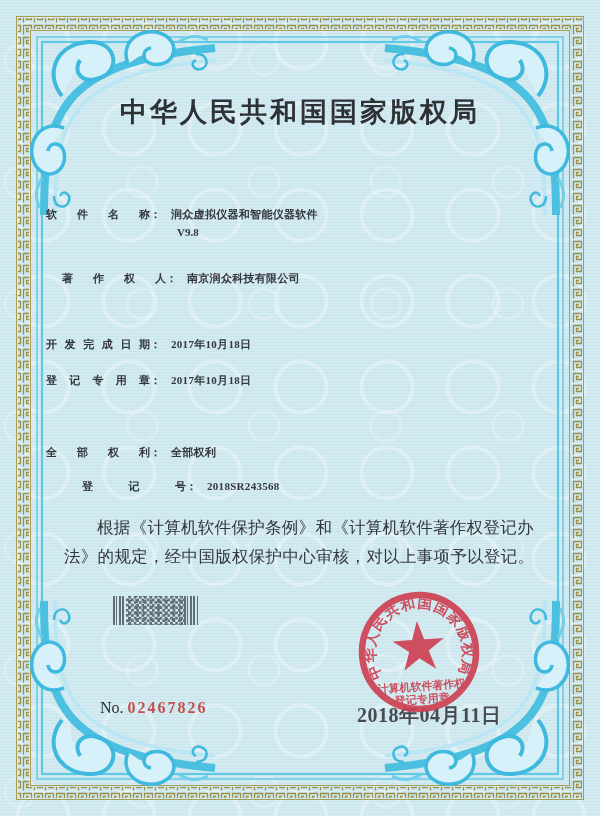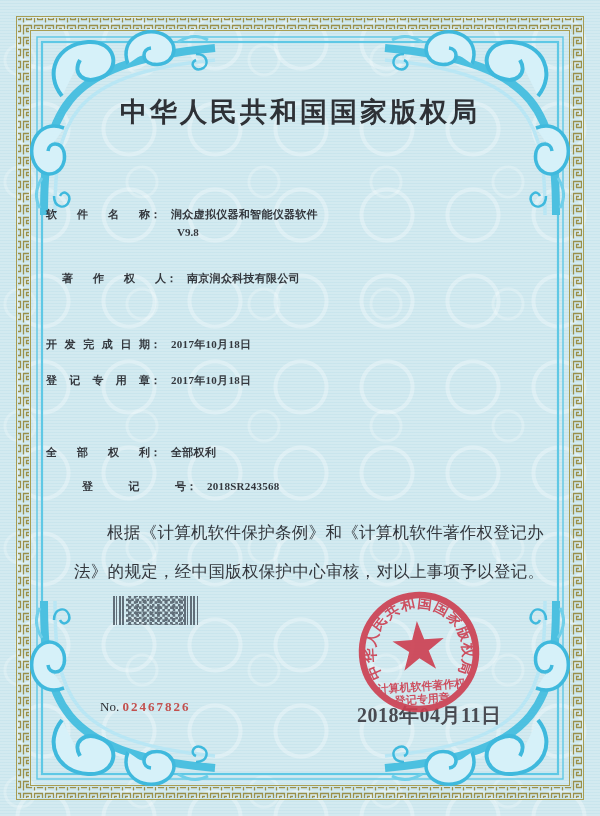--- a/index.html
+++ b/index.html
@@ -24,32 +24,32 @@
   .authority{position:absolute;left:0;top:94px;width:100%;text-align:center;font-size:27px;font-weight:700;letter-spacing:3px;color:#2e3136;}
   .cert-title{position:absolute;left:0;top:130px;width:100%;text-align:center;font-size:33px;font-weight:700;letter-spacing:1.5px;color:#26292e;}
   .certno{position:absolute;right:79px;top:185px;font-size:13.5px;color:#3b4047;letter-spacing:.5px;}
   .certno .lbl{margin-right:14px;}
   .frow{position:absolute;left:46px;width:490px;font-size:11px;color:#33373d;}
   .frow .lab{display:inline-block;width:104px;font-weight:700;text-align:justify;text-align-last:justify;vertical-align:top;}
   .frow .colon{font-weight:700;margin-right:10px;}
   .frow .val{font-weight:600;letter-spacing:.3px;}
   .val2{display:block;margin-left:131px;font-weight:700;margin-top:4px;}
   .f0{top:207px;} .f1{top:271px;margin-left:16px;} .f2{top:337px;} .f3{top:373px;} .f4{top:409px;} .f5{top:445px;} .f6{top:479px;margin-left:36px;}
-  .statement{position:absolute;left:74px;top:513px;width:487px;font-size:16.5px;line-height:39px;letter-spacing:.3px;color:#33373d;text-indent:2em;font-weight:500;}
+  .statement{position:absolute;left:64px;top:513px;width:487px;font-size:16.5px;line-height:29px;letter-spacing:.3px;color:#33373d;text-indent:2em;font-weight:500;}
   
   .barcode{position:absolute;left:113px;top:596px;width:85px;height:29px;display:flex;opacity:.82;}
   .bc-left,.bc-right{width:13px;height:100%;background:repeating-linear-gradient(90deg,#49545f 0 1.8px,rgba(0,0,0,0) 1.8px 3.1px,#49545f 3.1px 4.4px,rgba(0,0,0,0) 4.4px 6.4px);}
   .bc-right{width:14px;}
   .bc-mid{flex:1;height:100%;
     background-image:
       repeating-conic-gradient(from 0deg,#49545f 0% 25%,rgba(0,0,0,0) 25% 50%),
       repeating-conic-gradient(from 90deg,rgba(0,0,0,0) 0% 30%,#49545f 30% 55%,rgba(0,0,0,0) 55% 100%);
     background-size:5.2px 5.2px,7.3px 6.1px;background-position:0 0,2px 1px;}
   
-  .serial{position:absolute;left:100px;top:699px;font-size:13px;color:#2b2e33;}
+  .serial{position:absolute;left:100px;top:699px;font-size:16px;color:#2b2e33;}
   .serial .num{letter-spacing:2px;font-weight:600;}
   .issue-date{position:absolute;left:357px;top:702px;font-size:20px;letter-spacing:.5px;color:#494b52;font-weight:600;z-index:1;}
   .seal{position:absolute;left:349px;top:582px;width:140px;height:140px;z-index:2;opacity:.9;transform:rotate(-4deg);}
 </style>
 </head>
 <body>
 
 <div class="page">
 
   <svg class="deco-svg" viewBox="0 0 600 816" xmlns="http://www.w3.org/2000/svg">

